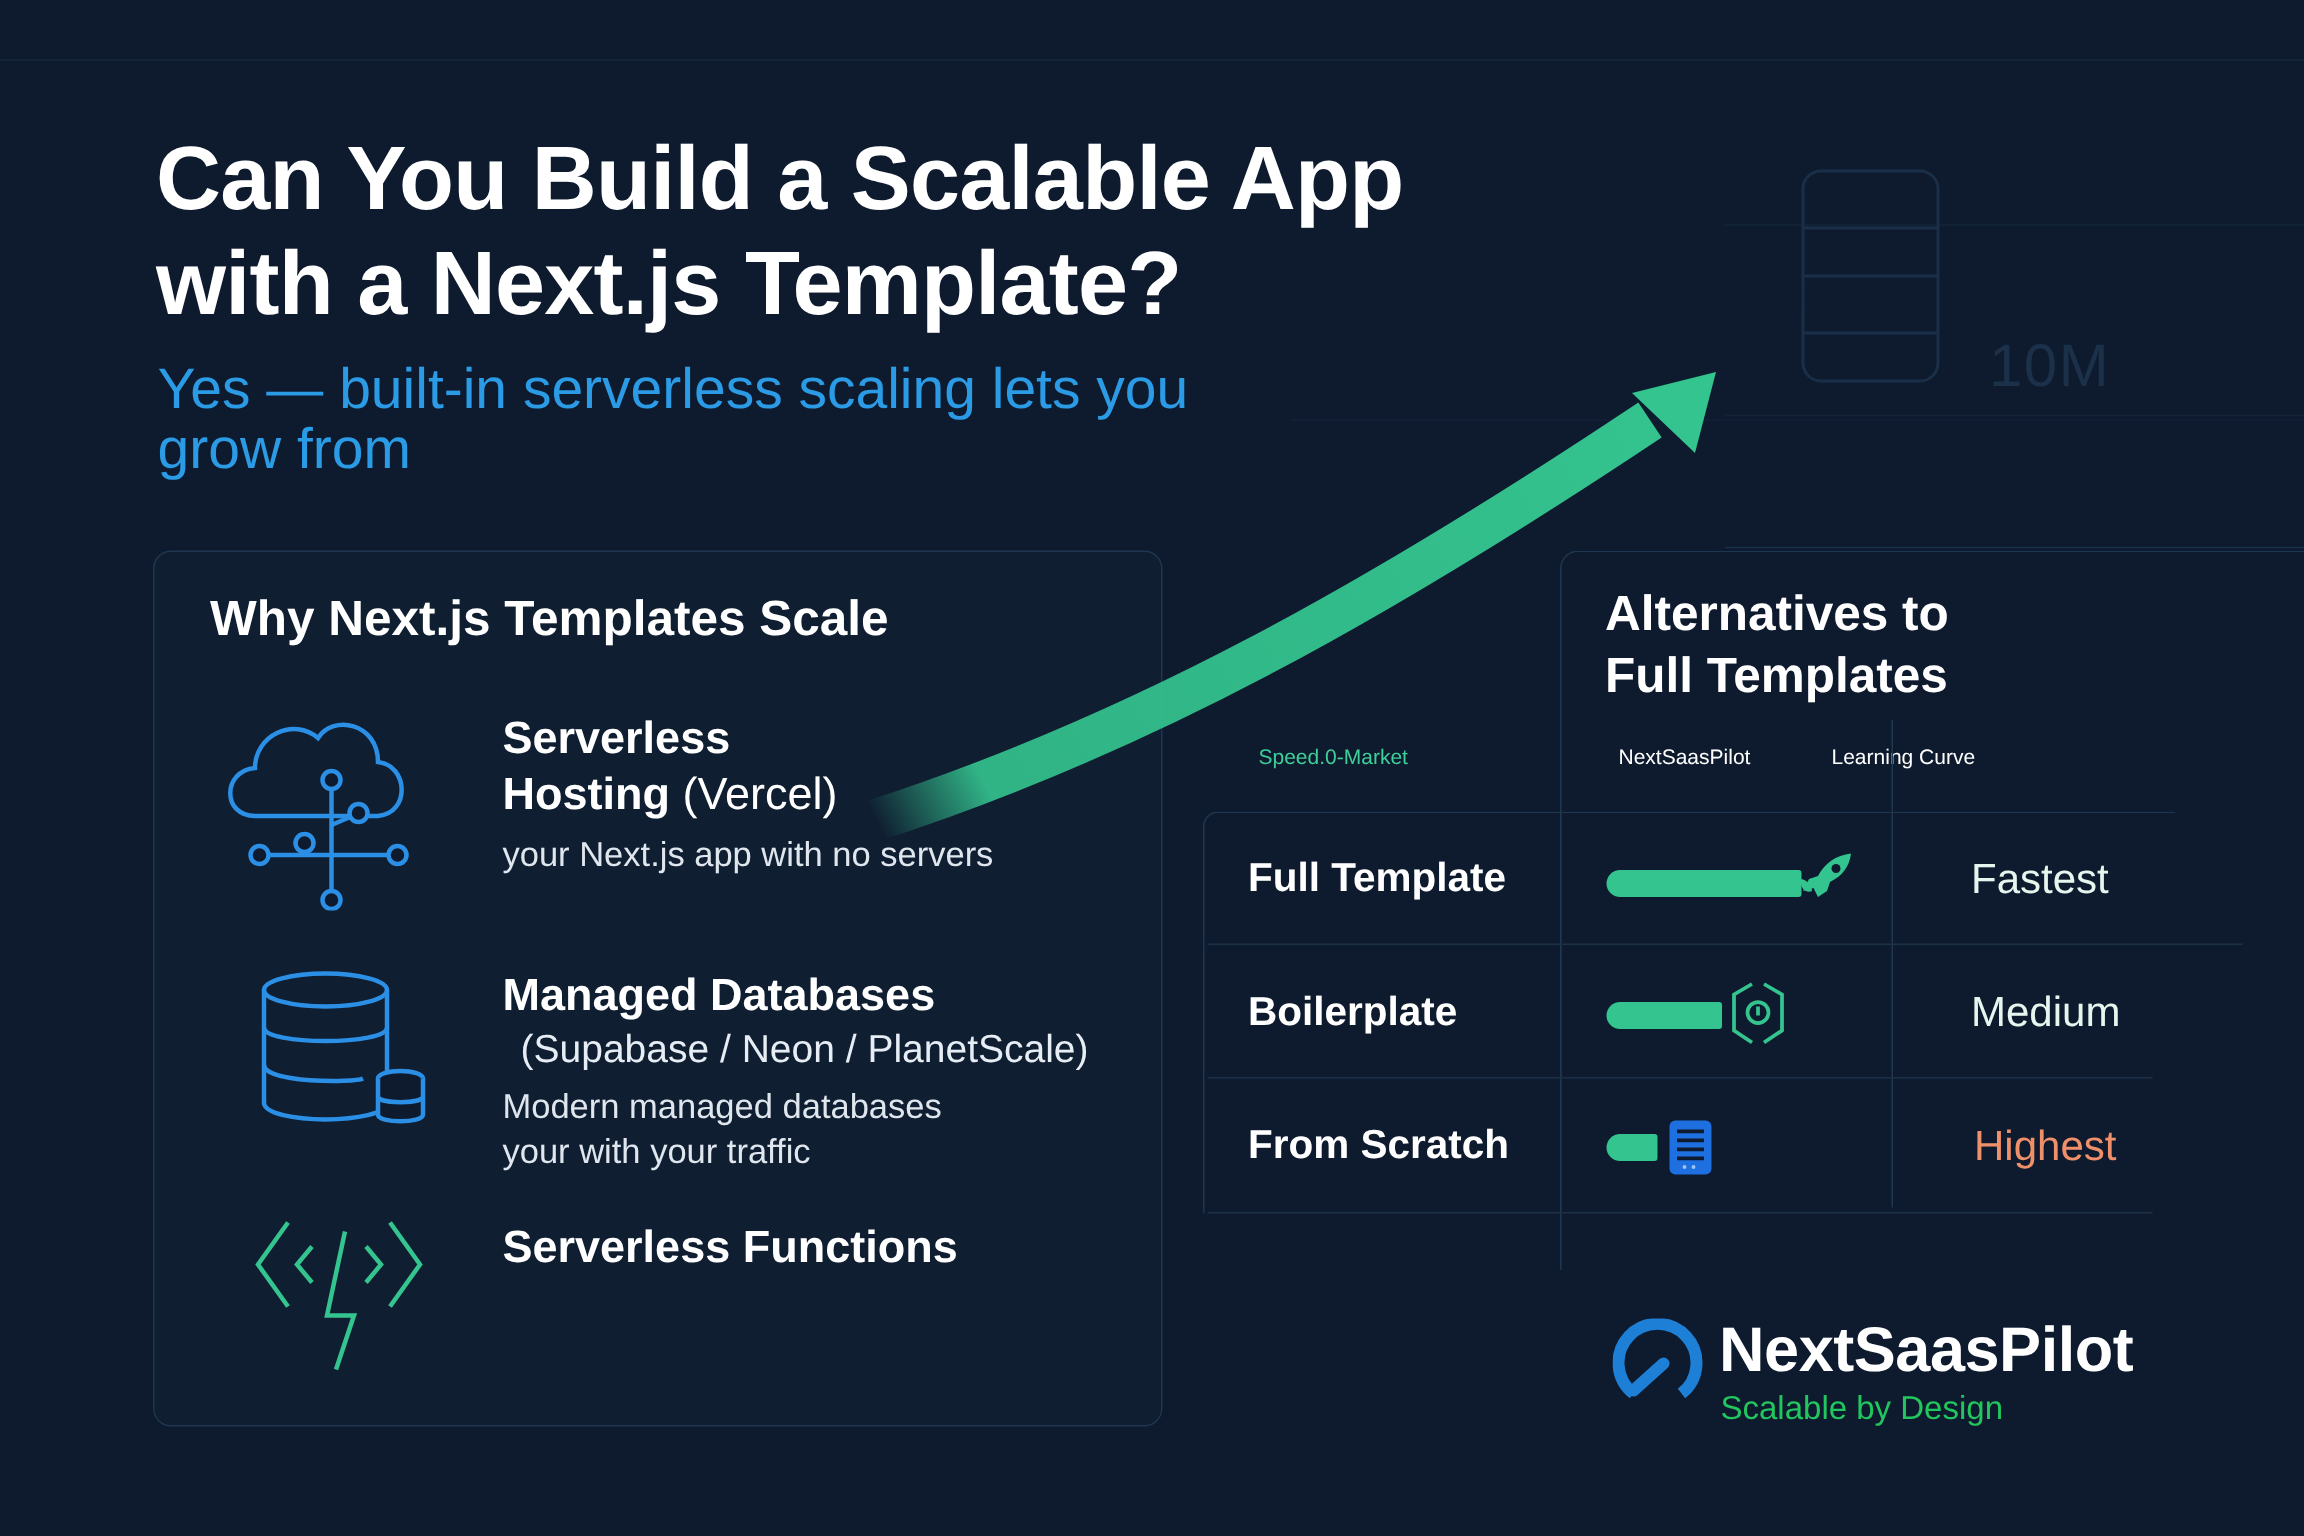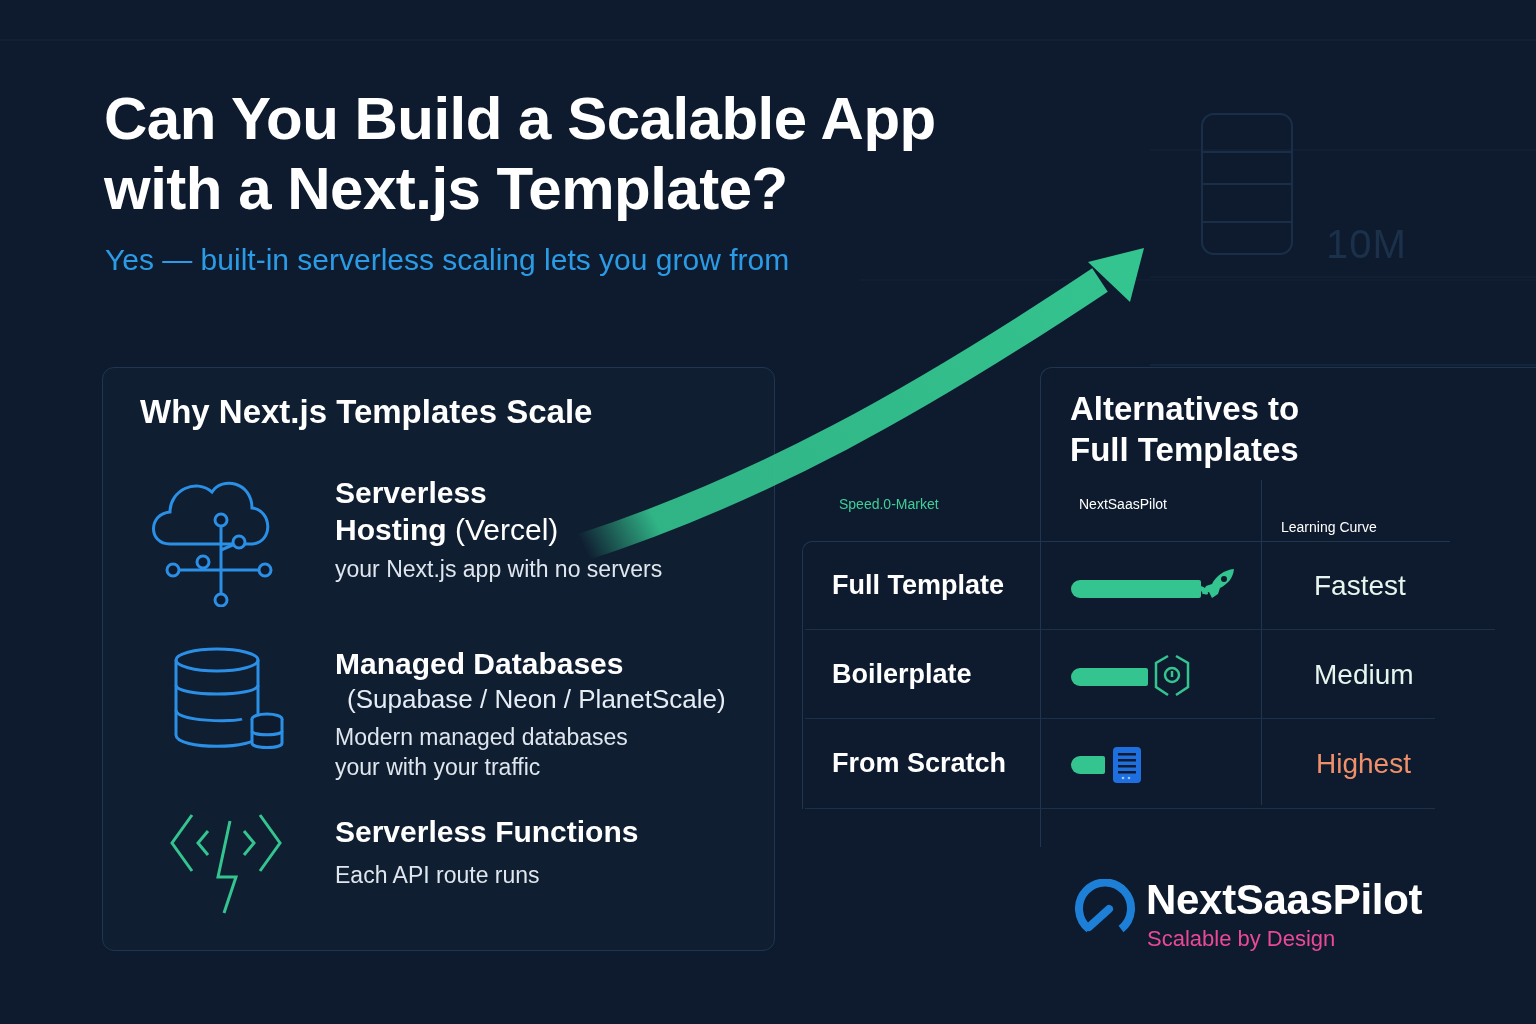--- a/index.html
+++ b/index.html
@@ -12,21 +12,21 @@
     }
     .bg-lines { position: absolute; inset: 0; pointer-events: none; }
 
     .headline {
       position: absolute; left: 104px; top: 84px; width: 900px;
       font-size: 60px; font-weight: 700; line-height: 70px; letter-spacing: -0.5px;
       color: #ffffff;
     }
     .subhead {
       position: absolute; left: 105px; top: 240px; width: 780px;
-      font-size: 30px; line-height: 40px; color: #2b9be6;
+      font-size: 38px; line-height: 40px; color: #2b9be6;
     }
 
     .ghost-db { position: absolute; left: 1200px; top: 112px; }
     .ghost-label {
       position: absolute; left: 1326px; top: 222px;
       font-size: 40px; color: #1b3049; letter-spacing: 1px;
     }
 
     .why-card {
       position: absolute; left: 102px; top: 367px; width: 673px; height: 584px;
@@ -79,21 +79,21 @@
     }
     .row-icon { position: absolute; }
 
     .brand-logo { position: absolute; left: 1075px; top: 879px; }
     .brand-name {
       position: absolute; left: 1146px; top: 876px;
       font-size: 42px; font-weight: 700; color: #ffffff; letter-spacing: -0.3px;
     }
     .brand-tag {
       position: absolute; left: 1147px; top: 926px;
-      font-size: 22px; color: #ec4899;
+      font-size: 22px; color: #22c55e;
     }
   </style>
 </head>
 <body>
 
 <svg class="bg-lines" width="1536" height="1024">
   <line x1="0" y1="40" x2="1536" y2="40" stroke="#15263b" stroke-width="1"></line>
   <line x1="1150" y1="150" x2="1536" y2="150" stroke="#13243a" stroke-width="1"></line>
   <line x1="1150" y1="277" x2="1536" y2="277" stroke="#13243a" stroke-width="1"></line>
   <line x1="1150" y1="365" x2="1536" y2="365" stroke="#17304a" stroke-width="1"></line>
@@ -167,21 +167,20 @@
   <svg class="icon" width="120" height="105" viewBox="0 0 120 105" style="left:30px;top:0;">
     <polyline points="22,2 2,30 22,58" fill="none" stroke="#34c48f" stroke-width="3"></polyline>
     <polyline points="38,18 28,30 38,42" fill="none" stroke="#34c48f" stroke-width="3"></polyline>
     <polyline points="90,2 110,30 90,58" fill="none" stroke="#34c48f" stroke-width="3"></polyline>
     <polyline points="74,18 84,30 74,42" fill="none" stroke="#34c48f" stroke-width="3"></polyline>
     <polyline points="60,8 48,64 66,64 54,100" fill="none" stroke="#34c48f" stroke-width="3"></polyline>
   </svg>
   <div class="text">
     <div class="ftitle">Serverless Functions</div>
     <div class="fdesc" style="margin-top:10px;">
-      <div>Each API route runs</div>
     </div>
   </div>
 </div>
 
 <svg class="arrow-svg" width="1536" height="1024">
   <defs>
     <linearGradient id="arrowGrad" x1="580" y1="540" x2="1140" y2="250" gradientUnits="userSpaceOnUse">
       <stop offset="0" stop-color="#34c48f" stop-opacity="0"></stop>
       <stop offset="0.12" stop-color="#34c48f" stop-opacity="0.9"></stop>
       <stop offset="1" stop-color="#34c48f" stop-opacity="1"></stop>
@@ -192,21 +191,21 @@
 </svg>
 
 <div class="alt-card"></div>
 <div class="alt-title">
   <div>Alternatives to</div>
   <div>Full Templates</div>
 </div>
 
 <div class="col-head speed" style="left:839px;">Speed.0-Market</div>
 <div class="col-head" style="left:1079px;">NextSaasPilot</div>
-<div class="col-head" style="left:1281px;margin-top:23px;">Learning Curve</div>
+<div class="col-head" style="left:1221px;">Learning Curve</div>
 
 <div class="table-frame"></div>
 <div class="vline" style="left:1261px;top:480px;height:325px;"></div>
 <div class="vline" style="left:1040px;top:540px;height:268px;"></div>
 <div class="hline" style="left:805px;top:629px;width:690px;"></div>
 <div class="hline" style="left:805px;top:718px;width:630px;"></div>
 <div class="hline" style="left:805px;top:808px;width:630px;"></div>
 
 <div class="row-label" style="top:570px;">Full Template</div>
 <div class="bar" style="top:580px;width:130px;"></div>

